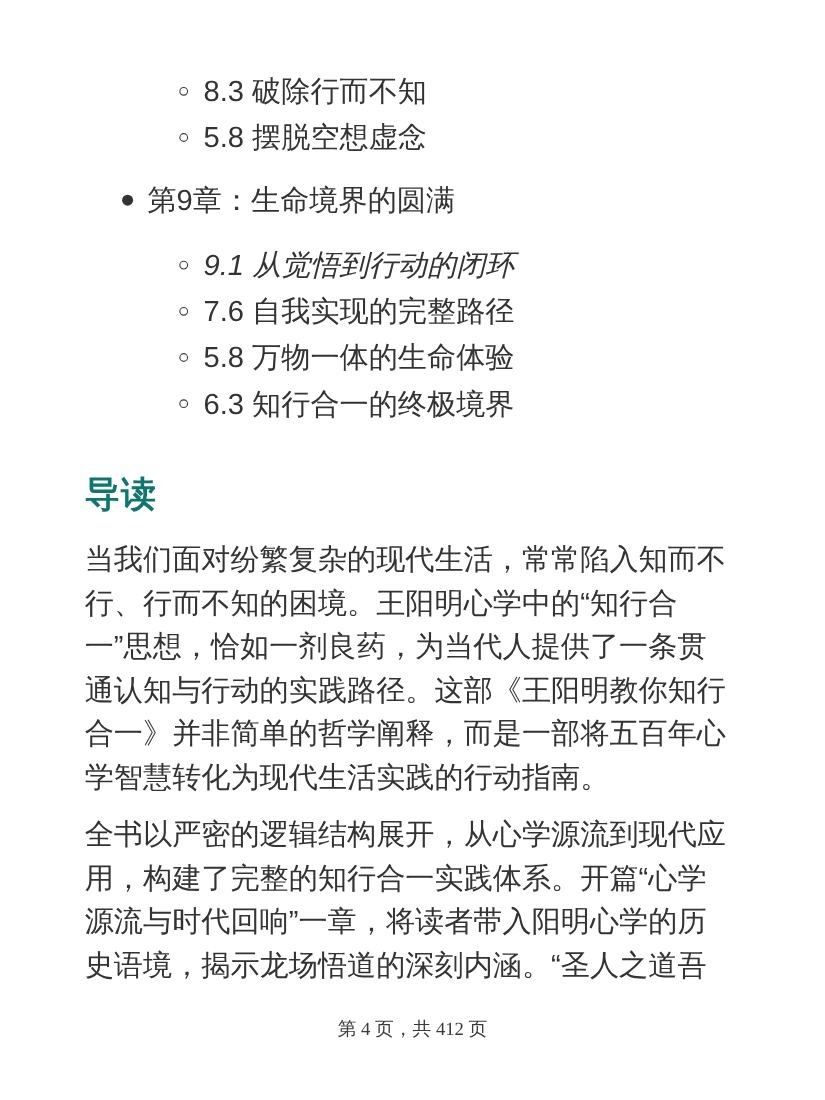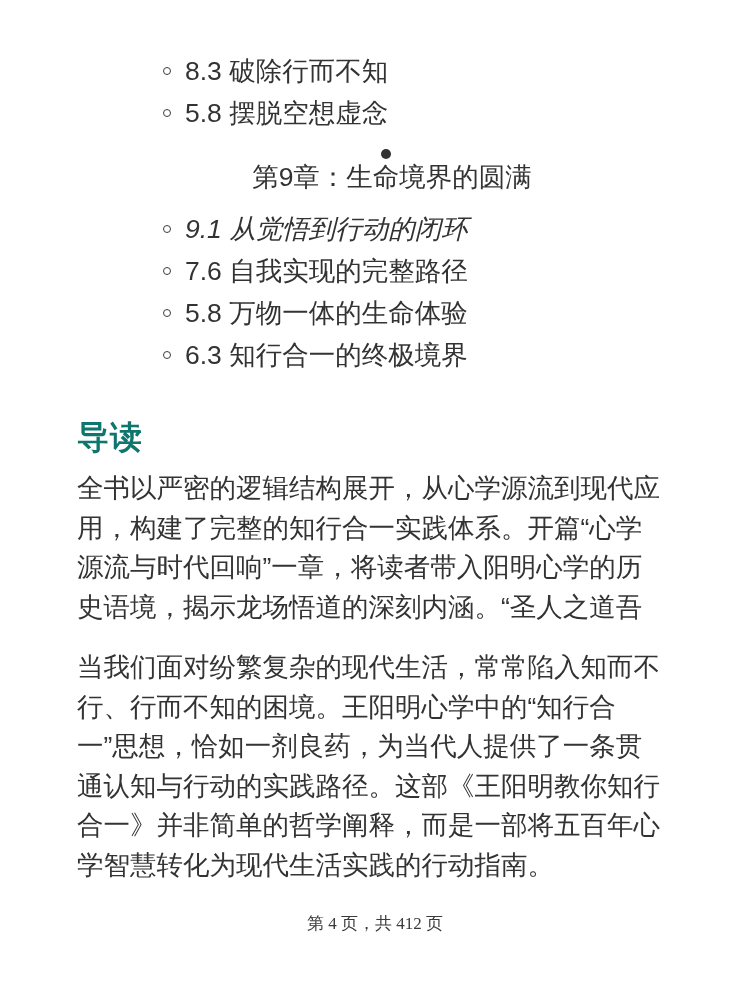--- a/index.html
+++ b/index.html
@@ -4,41 +4,41 @@
 <style>
   html, body {
     margin: 0;
     padding: 0;
     background: #ffffff;
   }
   .page {
     position: relative;
     width: 750px;
     height: 964px;
-    margin: 0 auto;
+    margin: 12px auto;
     background: #ffffff;
     box-sizing: border-box;
     padding: 0 77px;
     overflow: hidden;
     font-family: "Liberation Sans", sans-serif;
     color: #333333;
   }
   
   .toc {
     padding-top: 50px;
     font-size: 26.5px;
   }
   .toc-row {
     display: flex;
     align-items: center;
     height: 42px;
   }
   .toc-row.lvl1 { padding-left: 34px; }
   .toc-row.lvl2 { padding-left: 86px; }
-  .toc-row.gap-ch  { margin-top: 15px; flex-direction: column; }
+  .toc-row.gap-ch  { margin-top: 15px; }
   .toc-row.gap-sub { margin-top: 17px; font-style: italic; }
   .bullet {
     flex: 0 0 auto;
     border-radius: 50%;
   }
   .bullet.solid {
     width: 10px;
     height: 10px;
     background: #333333;
     margin-right: 13px;
@@ -121,27 +121,27 @@
 
     <div class="toc-row lvl2">
       <span class="bullet hollow"></span>
       <span class="toc-text">6.3 知行合一的终极境界</span>
     </div>
 
   </div>
 
   <h2 class="section-heading">导读</h2>
 
-  <p class="body-par second">全书以严密的逻辑结构展开，从心学源流到现代应
-用，构建了完整的知行合一实践体系。开篇“心学
-源流与时代回响”一章，将读者带入阳明心学的历
-史语境，揭示龙场悟道的深刻内涵。“圣人之道吾</p>
-
   <p class="body-par first">当我们面对纷繁复杂的现代生活，常常陷入知而不
 行、行而不知的困境。王阳明心学中的“知行合
 一”思想，恰如一剂良药，为当代人提供了一条贯
 通认知与行动的实践路径。这部《王阳明教你知行
 合一》并非简单的哲学阐释，而是一部将五百年心
 学智慧转化为现代生活实践的行动指南。</p>
 
+  <p class="body-par second">全书以严密的逻辑结构展开，从心学源流到现代应
+用，构建了完整的知行合一实践体系。开篇“心学
+源流与时代回响”一章，将读者带入阳明心学的历
+史语境，揭示龙场悟道的深刻内涵。“圣人之道吾</p>
+
   <div class="page-footer">第 4 页，共 412 页</div>
 
 </div>
 
 </body></html>

